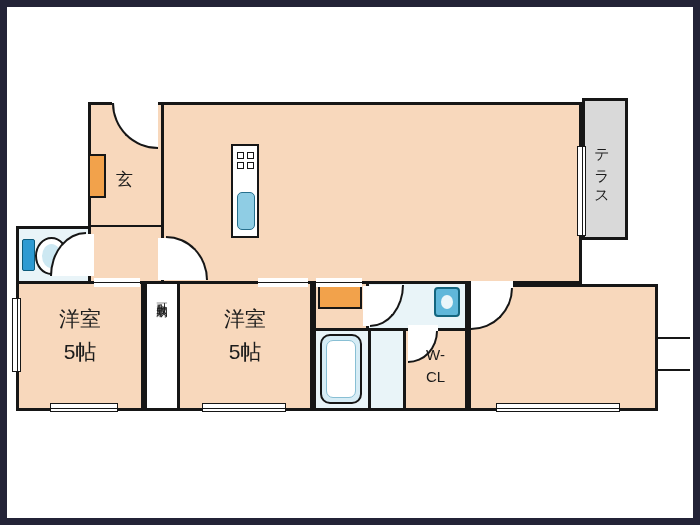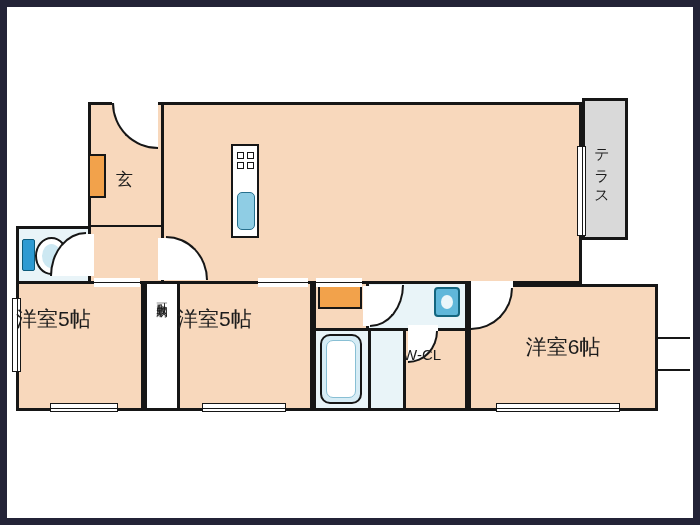--- a/index.html
+++ b/index.html
@@ -20,21 +20,21 @@
   .arc-tr{border-radius:0 100% 0 0;border-top:2px solid #161616;border-right:2px solid #161616;}
   .arc-bl{border-radius:0 0 0 100%;border-bottom:2px solid #161616;border-left:2px solid #161616;}
   .arc-br{border-radius:0 0 100% 0;border-bottom:2px solid #161616;border-right:2px solid #161616;}
   .win{position:absolute;background:#fff;border:1px solid #161616;z-index:6;box-sizing:border-box;}
   .win::after{content:"";position:absolute;background:#161616;}
   .win.h::after{left:0;right:0;top:50%;height:1px;}
   .win.v::after{top:0;bottom:0;left:50%;width:1px;}
   .rail{position:absolute;background:#161616;z-index:2;}
   .lbl{position:absolute;z-index:10;}
   .vtext{writing-mode:vertical-rl;text-orientation:upright;}
-  .two{display:flex;flex-direction:row;align-items:center;line-height:1.55;}
+  .two{display:flex;flex-direction:column;align-items:center;line-height:1.55;}
   .sqgrid{position:absolute;left:4px;top:6px;display:grid;grid-template-columns:7px 7px;grid-auto-rows:7px;gap:3px;}
   .sqgrid i{display:block;border:1.5px solid #161616;background:#fff;}
 </style>
 </head>
 <body>
 
 <div class="plan">
 
   <div class="rm peach" style="left:88px;top:102px;width:77px;height:182px"></div>
   <div class="rm peach" style="left:161px;top:102px;width:421px;height:182px"></div>
@@ -113,21 +113,20 @@
   <div class="lbl two" style="left:16px;top:303px;width:128px;font-size:21px">
     <span>洋室</span>
     <span>5帖</span>
   </div>
 
   <div class="lbl two" style="left:177px;top:303px;width:136px;font-size:21px">
     <span>洋室</span>
     <span>5帖</span>
   </div>
 
-  <div class="lbl" style="left:468px;top:333px;width:190px;text-align:center;font-size:21px">洋室6帖</div>
 
   <div class="lbl two" style="left:403px;top:344px;width:65px;font-size:15px;line-height:1.45">
     <span>W-</span>
     <span>CL</span>
   </div>
 
   <div class="lbl vtext" style="left:154px;top:294px;height:108px;font-size:11px;letter-spacing:1px">可動式収納</div>
 
   <div class="frame"></div>
 </div>

